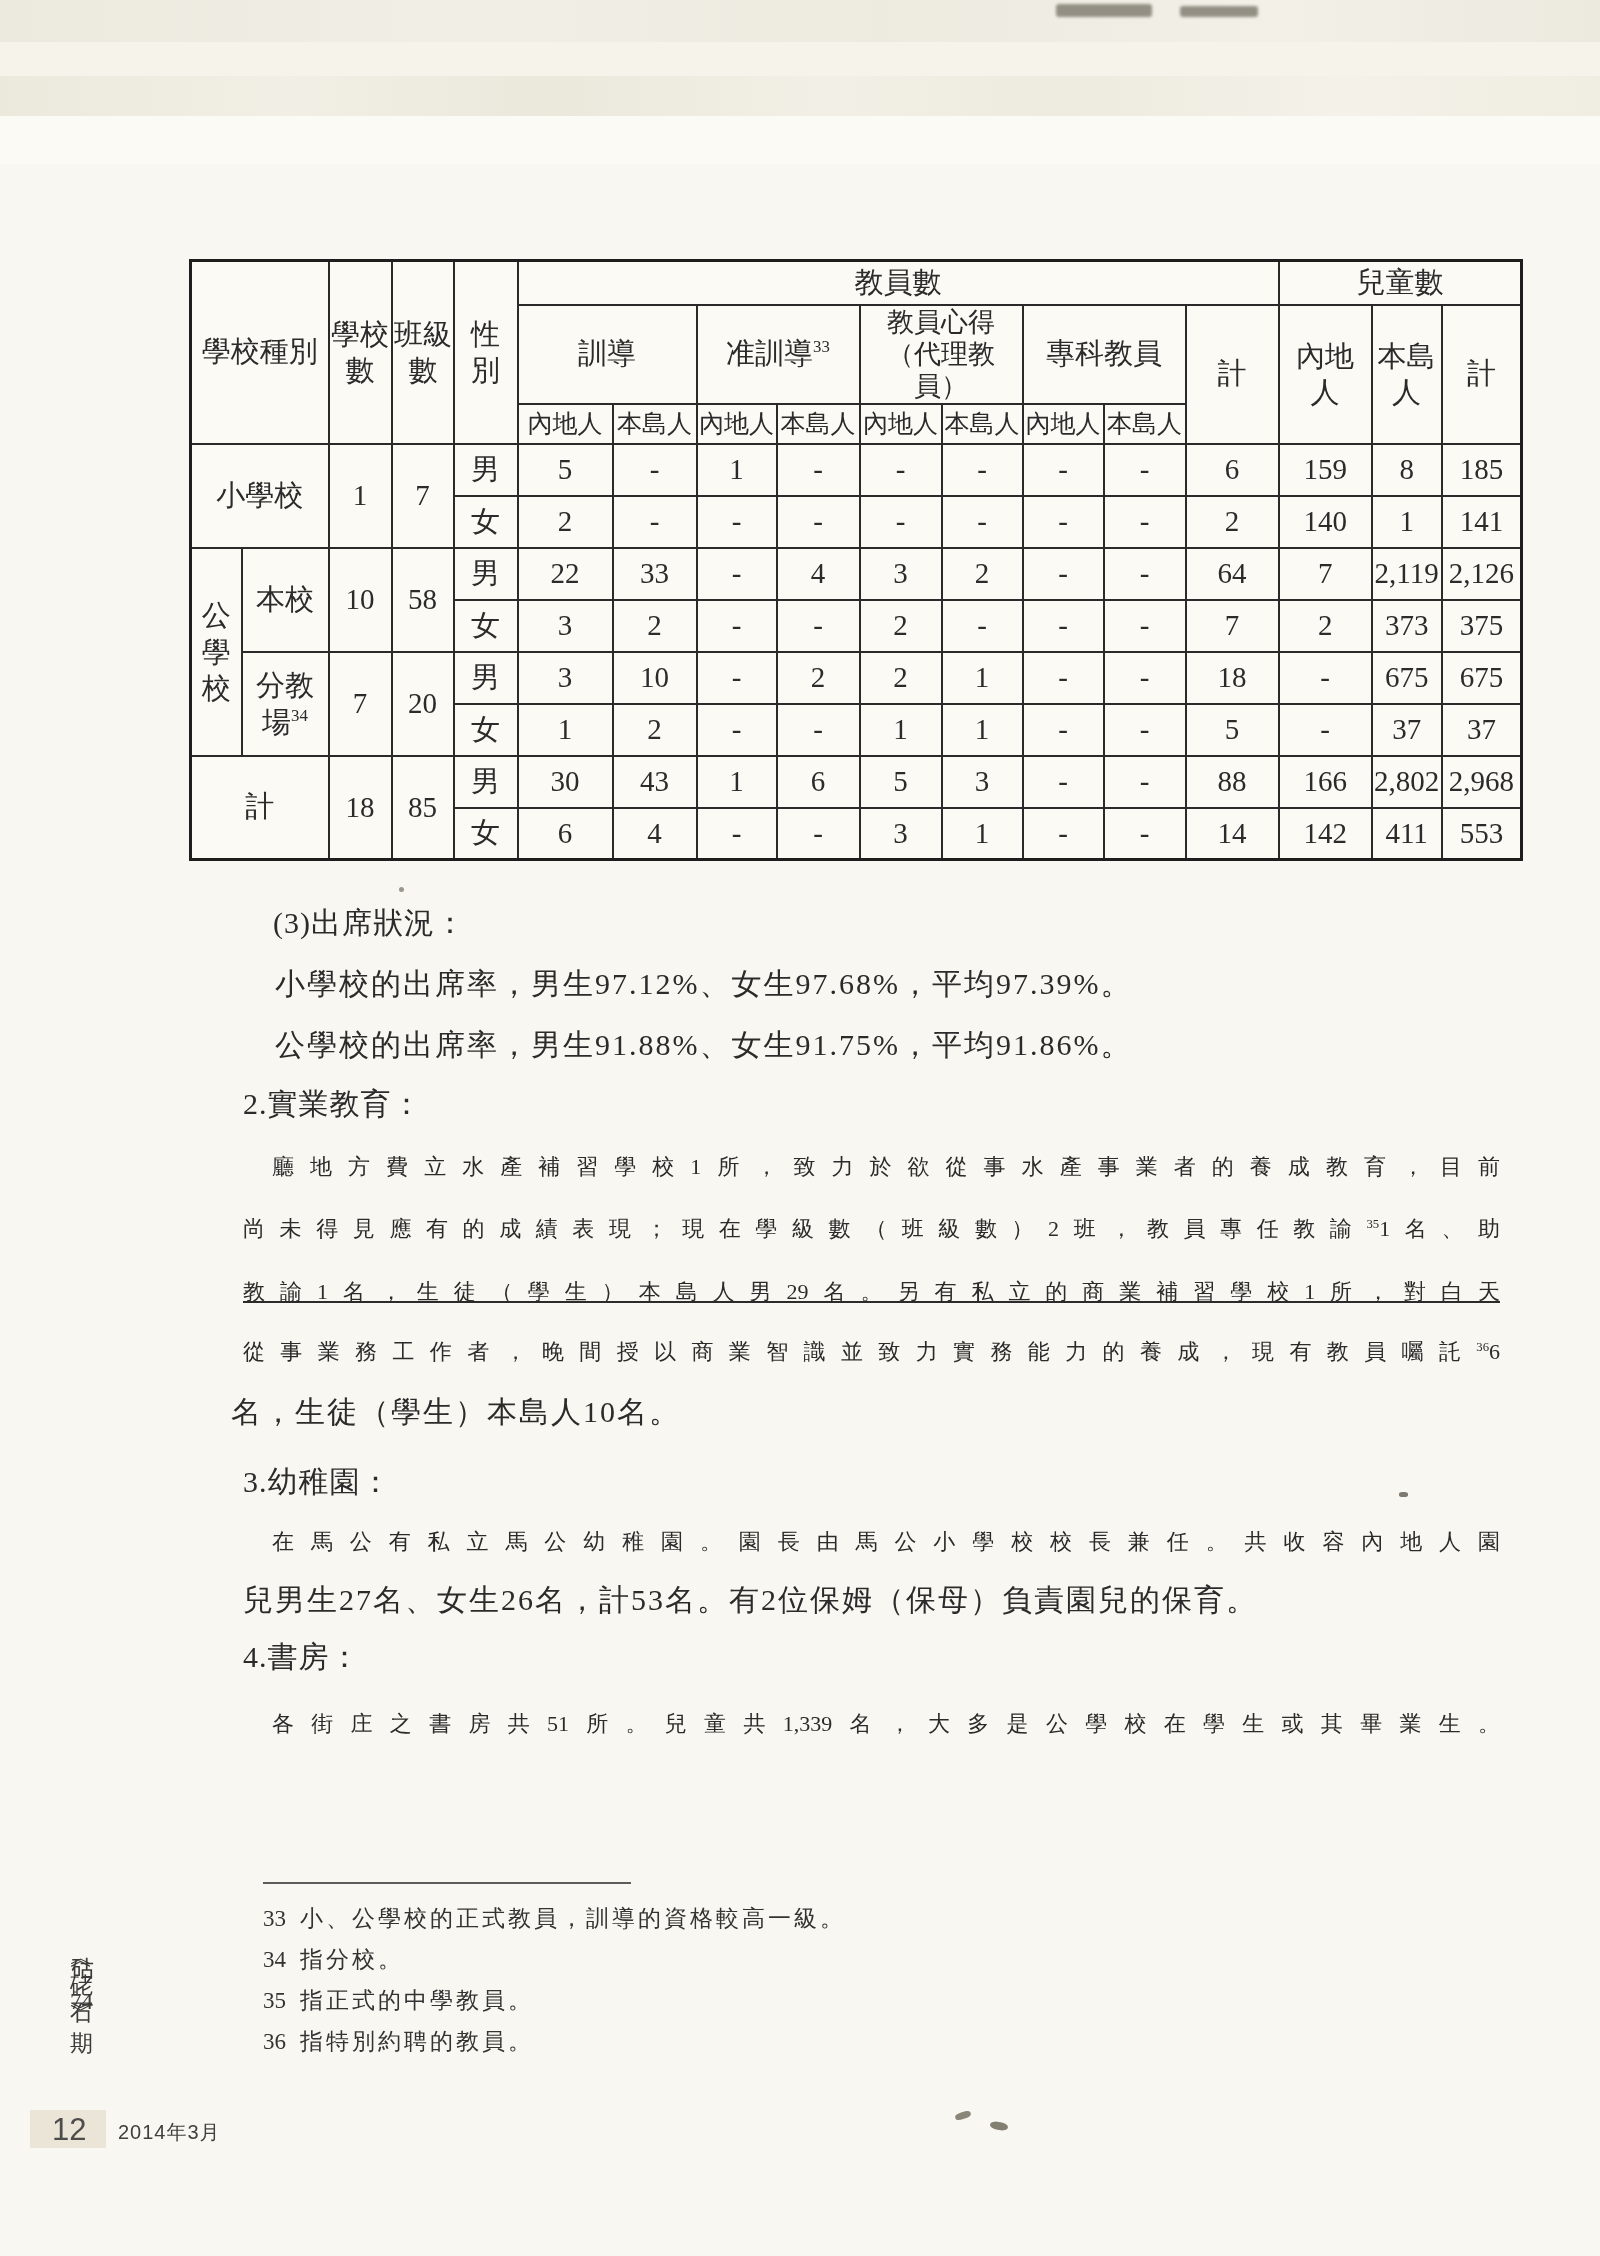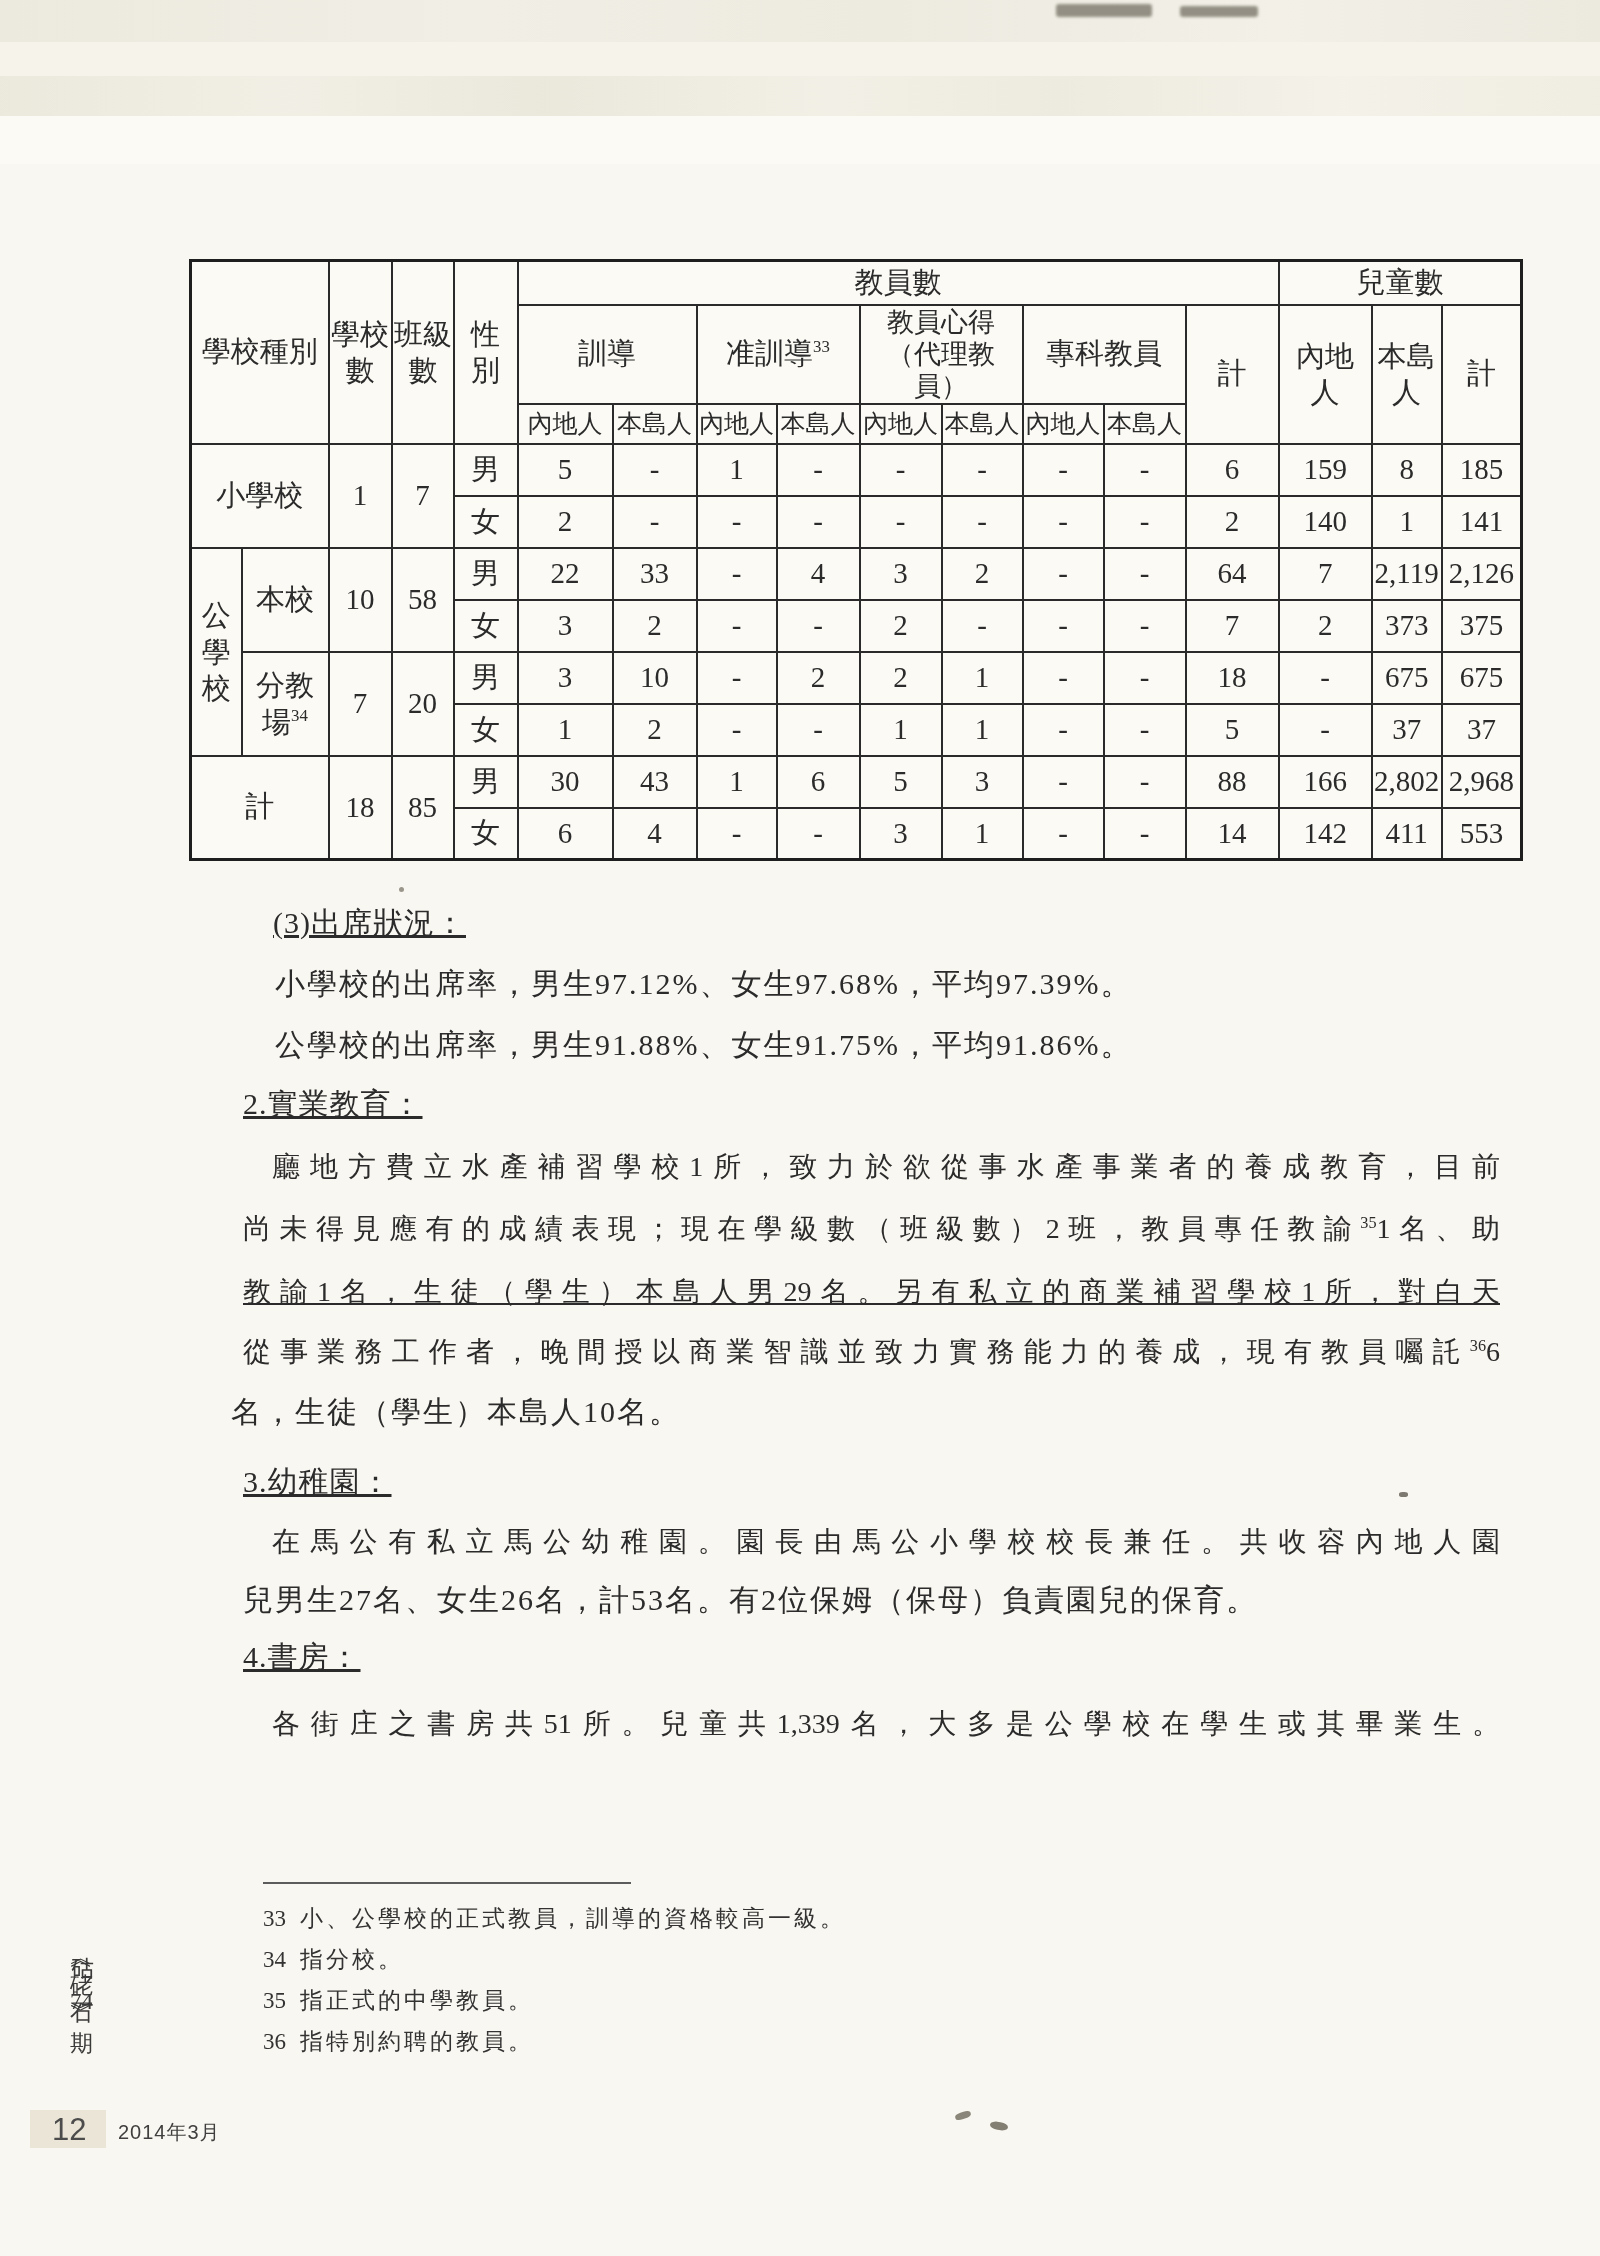--- a/index.html
+++ b/index.html
@@ -28,23 +28,23 @@
   tr.sub td{font-size:25px;}
   td.num{text-align:center;}
   td.numr{text-align:right;padding-right:9px;}
   .stack{display:inline-block;word-break:break-all;line-height:1.25;vertical-align:middle;}
   .w1{width:1.1em;}
   .w2{width:2.1em;}
   .blk{display:block;line-height:1.2;font-size:27px;}
   sup{font-size:0.58em;vertical-align:super;line-height:0;}
   
   .line{position:absolute;font-size:30px;white-space:nowrap;letter-spacing:2px;height:42px;line-height:42px;}
-  .jline{position:absolute;font-size:28px;height:42px;line-height:42px;white-space:normal;
+  .jline{position:absolute;font-size:22px;height:42px;line-height:42px;white-space:normal;
     text-align:justify;text-align-last:justify;}
-  .heading{letter-spacing:1px;text-decoration:underline;}
+  .heading{letter-spacing:1px;}
   .fnote{position:absolute;font-size:23px;letter-spacing:3px;white-space:nowrap;color:#333;}
   .fnum{display:inline-block;margin-right:14px;letter-spacing:0;}
   .fnsep{position:absolute;left:263px;top:1882px;width:368px;height:2px;background:#5c5c5c;}
   
   .vtitle{position:absolute;left:66px;top:1952px;height:170px;
     writing-mode:vertical-rl;text-orientation:mixed;font-size:23px;letter-spacing:3px;color:#3a3a3a;}
   .vnum{text-combine-upright:all;}
   .pagebox{position:absolute;left:30px;top:2110px;width:76px;height:38px;background:#eae5d6;}
   .pagenum{position:absolute;left:52px;top:2112px;font-size:31px;color:#4c4c4c;
     font-family:"Liberation Sans","DejaVu Sans",sans-serif;}

